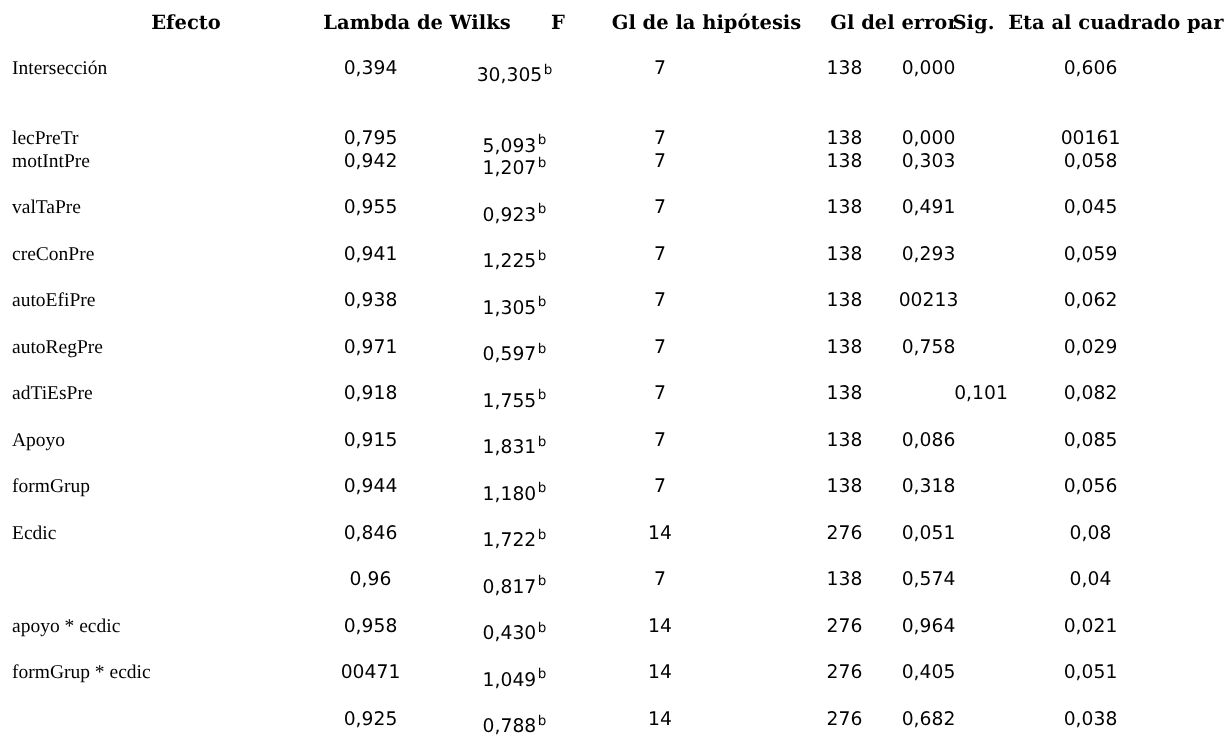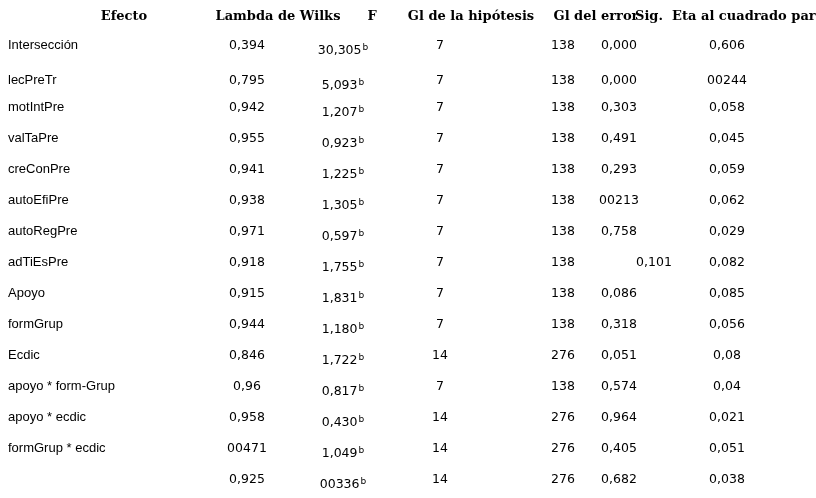--- a/index.html
+++ b/index.html
@@ -1,21 +1,21 @@
 <!DOCTYPE html>
 <html><head>
   <meta charset="utf-8">
   <style>
     html, body { margin:0; padding:0; background:#ffffff; }
     body { width:816px; height:498px; position:relative; overflow:hidden; color:#000; }
     .hdr { position:absolute; top:8px; font-family:"DejaVu Serif", serif; font-weight:bold; font-size:13px; white-space:nowrap; transform:translateX(-50%);margin-left:31px; }
     .row { position:absolute; left:0; width:816px; height:31px; }
     .cell { position:absolute; top:0; font-family:"DejaVu Sans", sans-serif; font-size:12.5px; white-space:nowrap; line-height:16px; }
     .c { transform:translateX(-50%); }
-    .eff { left:8px; font-family:Liberation Sans, sans-serif; font-size:13px; }
+    .eff { left:8px; font-family:Liberation Serif, serif; font-size:13px; }
     .fval { top:5px; }
     .fval sup { font-size:9px; position:relative; top:-3px; vertical-align:top; margin-left:1px; }
   </style>
 </head>
 <body>
 
 <div>
   <div>
     <span class="hdr" style="left:93px">Efecto</span>
     <span class="hdr" style="left:247px">Lambda de Wilks</span>
@@ -28,28 +28,28 @@
   <div id="rows">
       <div class="row" style="top: 37px;">
     <span class="cell eff">Intersección</span>
     <span class="cell c" style="left:247px">0,394</span>
     <span class="cell c fval" style="left:343px"><span>30,305</span><sup>b</sup></span>
     <span class="cell c" style="left:440px">7</span>
     <span class="cell c" style="left:563px">138</span>
     <span class="cell c" style="left:619px">0,000</span>
     <span class="cell c" style="left:727px">0,606</span>
   </div>
-      <div class="row" style="top: 72px;">
+      <div class="row" style="top: 84px;">
     <span class="cell eff">lecPreTr</span>
     <span class="cell c" style="left:247px">0,795</span>
     <span class="cell c fval" style="left:343px"><span>5,093</span><sup>b</sup></span>
     <span class="cell c" style="left:440px">7</span>
     <span class="cell c" style="left:563px">138</span>
     <span class="cell c" style="left:619px">0,000</span>
-    <span class="cell c" style="left:727px">00244</span>
+    <span class="cell c" style="left:727px">00161</span>
   </div>
       <div class="row" style="top: 99px;">
     <span class="cell eff">motIntPre</span>
     <span class="cell c" style="left:247px">0,942</span>
     <span class="cell c fval" style="left:343px"><span>1,207</span><sup>b</sup></span>
     <span class="cell c" style="left:440px">7</span>
     <span class="cell c" style="left:563px">138</span>
     <span class="cell c" style="left:619px">0,303</span>
     <span class="cell c" style="left:727px">0,058</span>
   </div>
@@ -119,21 +119,20 @@
       <div class="row" style="top: 347px;">
     <span class="cell eff">Ecdic</span>
     <span class="cell c" style="left:247px">0,846</span>
     <span class="cell c fval" style="left:343px"><span>1,722</span><sup>b</sup></span>
     <span class="cell c" style="left:440px">14</span>
     <span class="cell c" style="left:563px">276</span>
     <span class="cell c" style="left:619px">0,051</span>
     <span class="cell c" style="left:727px">0,08</span>
   </div>
       <div class="row" style="top: 378px;">
-    <span class="cell eff">apoyo * form-Grup</span>
     <span class="cell c" style="left:247px">0,96</span>
     <span class="cell c fval" style="left:343px"><span>0,817</span><sup>b</sup></span>
     <span class="cell c" style="left:440px">7</span>
     <span class="cell c" style="left:563px">138</span>
     <span class="cell c" style="left:619px">0,574</span>
     <span class="cell c" style="left:727px">0,04</span>
   </div>
       <div class="row" style="top: 409px; text-align: right;">
     <span class="cell eff">apoyo * ecdic</span>
     <span class="cell c" style="left:247px">0,958</span>
@@ -147,20 +146,20 @@
     <span class="cell eff">formGrup * ecdic</span>
     <span class="cell c" style="left:247px">00471</span>
     <span class="cell c fval" style="left:343px"><span>1,049</span><sup>b</sup></span>
     <span class="cell c" style="left:440px">14</span>
     <span class="cell c" style="left:563px">276</span>
     <span class="cell c" style="left:619px">0,405</span>
     <span class="cell c" style="left:727px">0,051</span>
   </div>
       <div class="row" style="top: 471px;">
     <span class="cell c" style="left:247px">0,925</span>
-    <span class="cell c fval" style="left:343px"><span>00336</span><sup>b</sup></span>
+    <span class="cell c fval" style="left:343px"><span>0,788</span><sup>b</sup></span>
     <span class="cell c" style="left:440px">14</span>
     <span class="cell c" style="left:563px">276</span>
     <span class="cell c" style="left:619px">0,682</span>
     <span class="cell c" style="left:727px">0,038</span>
   </div>
     </div>
 </div>
 
 </body></html>

